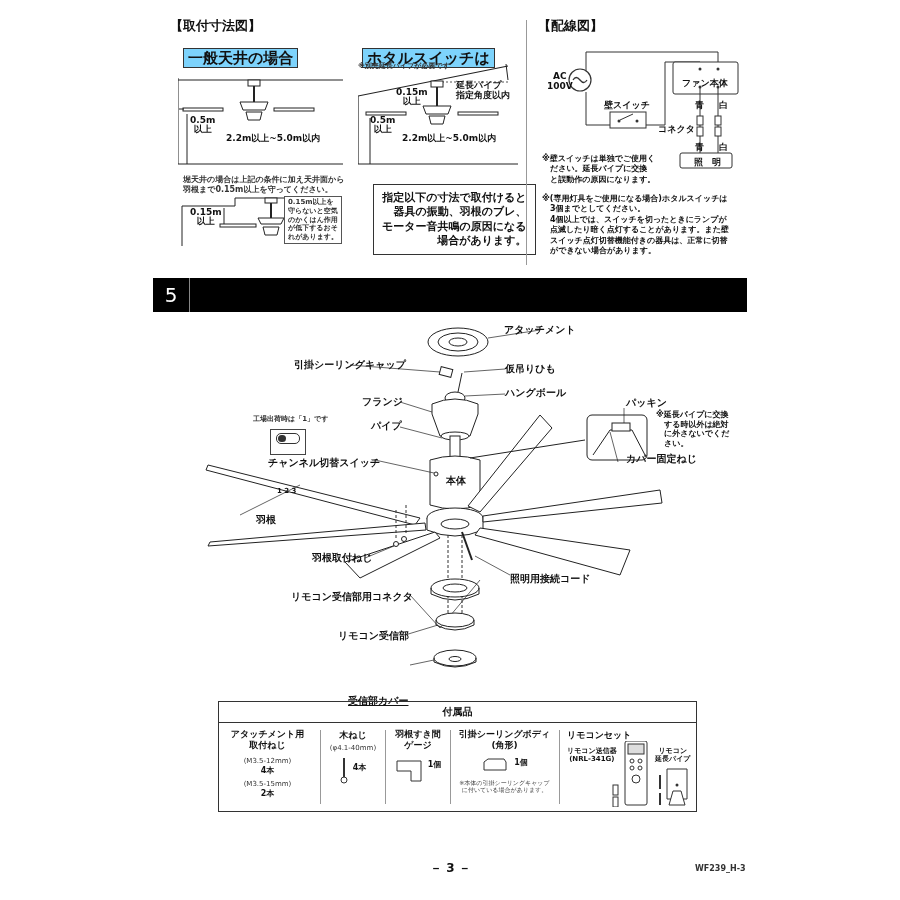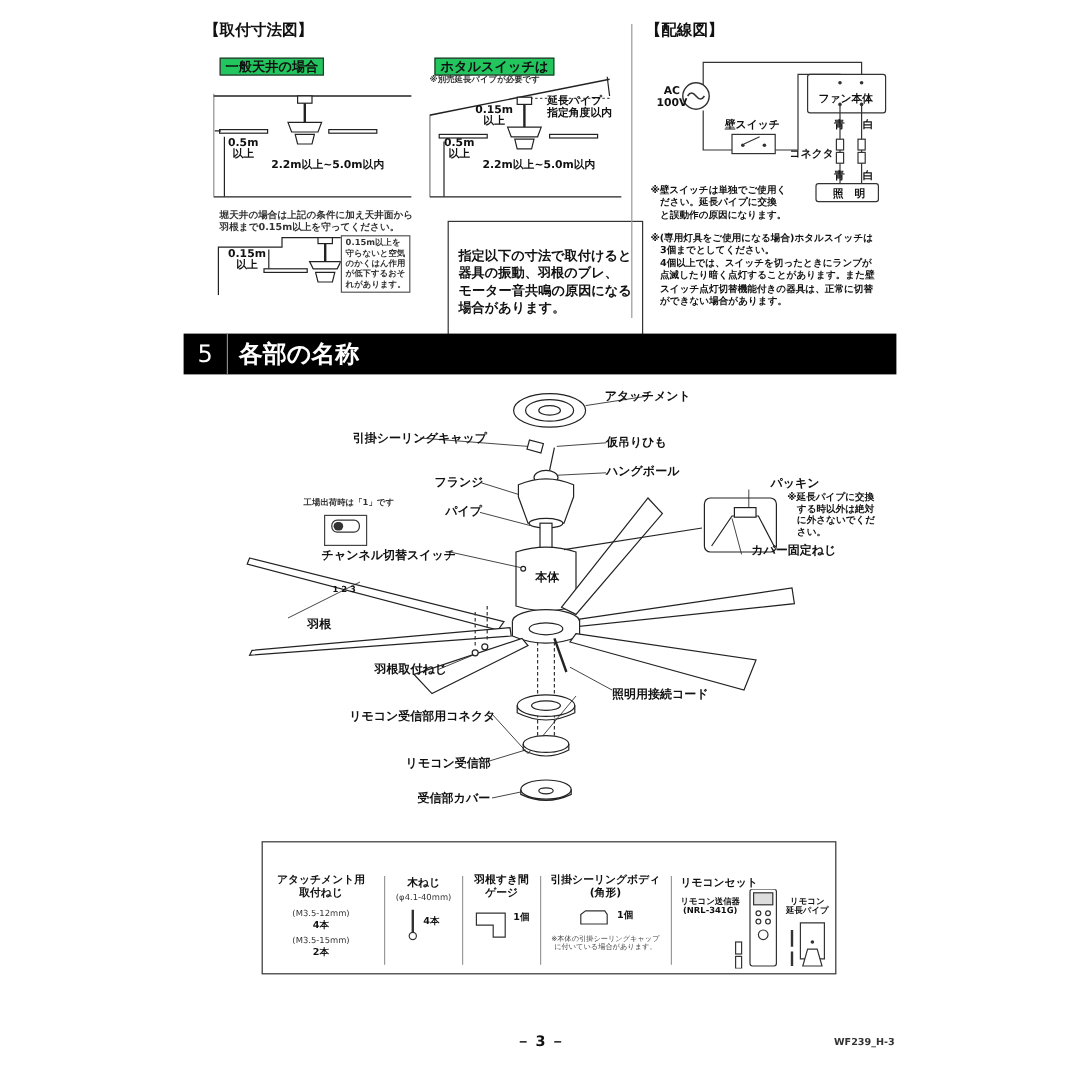--- a/index.html
+++ b/index.html
@@ -1,25 +1,25 @@
 <!DOCTYPE html>
 <html><head>
 <meta charset="utf-8">
 <style>
   html,body{margin:0;padding:0;background:#fff;}
   body{width:900px;height:900px;position:relative;overflow:hidden;font-family:"DejaVu Sans","Liberation Sans",sans-serif;color:#111;}
   .abs{position:absolute;}
   .t{position:absolute;white-space:nowrap;line-height:1.2;font-weight:bold;}
   .sec-title{font-size:13px;font-weight:bold;}
-  .boxlabel{border:1px solid #333;padding:0 4px;font-size:11px;font-weight:bold;background:#22c55e;}
+  .boxlabel{border:1px solid #333;padding:0 4px;font-size:15px;font-weight:bold;background:#7dd3fc;}
   .small{font-size:7px;color:#333;}
   .s9{font-size:9px;}
   .s8{font-size:8px;}
   .bold{font-weight:bold;}
-  .note-box{border:1px solid #333;padding:22px 8px;font-size:11px;font-weight:bold;line-height:1.3;white-space:normal;}
+  .note-box{border:1px solid #333;padding:6px 8px;font-size:11px;font-weight:bold;line-height:1.3;white-space:normal;text-align:right;}
   .vsep{position:absolute;width:1px;background:#999;}
   .banner{position:absolute;left:153px;top:278px;width:594px;height:34px;background:#000;}
   .banner-num{position:absolute;left:0;top:0;width:36px;height:34px;color:#fff;font-size:20px;text-align:center;line-height:34px;border-right:1px solid #888;}
   .banner-title{position:absolute;left:46px;top:0;color:#fff;font-size:20px;line-height:34px;font-weight:bold;}
   .label{position:absolute;font-size:10px;font-weight:bold;white-space:nowrap;}
   .acc{position:absolute;left:218px;top:701px;width:477px;height:109px;border:1px solid #333;}
   .acc-head{position:absolute;left:0;top:0;width:100%;height:20px;border-bottom:1px solid #333;text-align:center;font-size:10px;font-weight:bold;line-height:20px;}
   .acc-col{position:absolute;top:21px;height:86px;}
   .acc-sep{position:absolute;top:28px;width:1px;height:74px;background:#999;}
   .ctr{text-align:center;}
@@ -135,21 +135,20 @@
 　と誤動作の原因になります。</div>
 <div class="t s8" style="left:542px;top:194px;line-height:1.3;white-space:pre;">※(専用灯具をご使用になる場合)ホタルスイッチは
 　3個までとしてください。
 　4個以上では、スイッチを切ったときにランプが
 　点滅したり暗く点灯することがあります。また壁
 　スイッチ点灯切替機能付きの器具は、正常に切替
 　ができない場合があります。</div>
 
 <div class="banner">
   <div class="banner-num">5</div>
-  <div class="banner-title">各部の名称</div>
 </div>
 
 <svg class="abs" style="left:200px;top:320px;" width="560" height="360">
 
   <ellipse cx="258" cy="22" rx="30" ry="14" fill="#fff" stroke="#222"></ellipse>
   <ellipse cx="258" cy="22" rx="20" ry="9" fill="#fff" stroke="#222"></ellipse>
   <ellipse cx="258" cy="22" rx="9" ry="4" fill="#fff" stroke="#222"></ellipse>
   <line x1="288" y1="18" x2="340" y2="10" stroke="#222" stroke-width="0.7"></line>
 
   <rect x="240" y="48" width="12" height="8" fill="#fff" stroke="#222" transform="rotate(15 246 52)"></rect>
@@ -231,29 +230,30 @@
 <div class="label" style="left:505px;top:386px;">ハングボール</div>
 <div class="label" style="left:362px;top:395px;">フランジ</div>
 <div class="label" style="left:371px;top:419px;">パイプ</div>
 <div class="label" style="left:268px;top:456px;">チャンネル切替スイッチ</div>
 <div class="label" style="left:446px;top:474px;">本体</div>
 <div class="label" style="left:256px;top:513px;">羽根</div>
 <div class="label" style="left:312px;top:551px;">羽根取付ねじ</div>
 <div class="label" style="left:510px;top:572px;">照明用接続コード</div>
 <div class="label" style="left:291px;top:590px;">リモコン受信部用コネクタ</div>
 <div class="label" style="left:338px;top:629px;">リモコン受信部</div>
-<div class="label" style="left:348px;top:658px;">受信部カバー</div>
-<div class="label" style="left:642px;top:396px;">パッキン</div>
+<div class="label" style="left:348px;top:694px;text-decoration:underline;">受信部カバー</div>
+<div class="label" style="left:626px;top:396px;">パッキン</div>
 <div class="label" style="left:626px;top:452px;">カバー固定ねじ</div>
 <div class="t s8 bold" style="left:656px;top:410px;line-height:1.2;white-space:pre;">※延長パイプに交換
 　する時以外は絶対
 　に外さないでくだ
 　さい。</div>
 
 <div class="acc">
+  <div class="acc-head">付属品</div>
 
   <div class="acc-col ctr" style="left:0;width:97px;">
     <div class="s9 bold" style="margin-top:6px;line-height:1.2;white-space:pre;">アタッチメント用
 取付ねじ</div>
     <div class="small" style="margin-top:6px;">(M3.5-12mm)</div>
     <div class="s8 bold">4本</div>
     <div class="small" style="margin-top:4px;">(M3.5-15mm)</div>
     <div class="s8 bold">2本</div>
   </div>
   <div class="acc-sep" style="left:101px;"></div>

